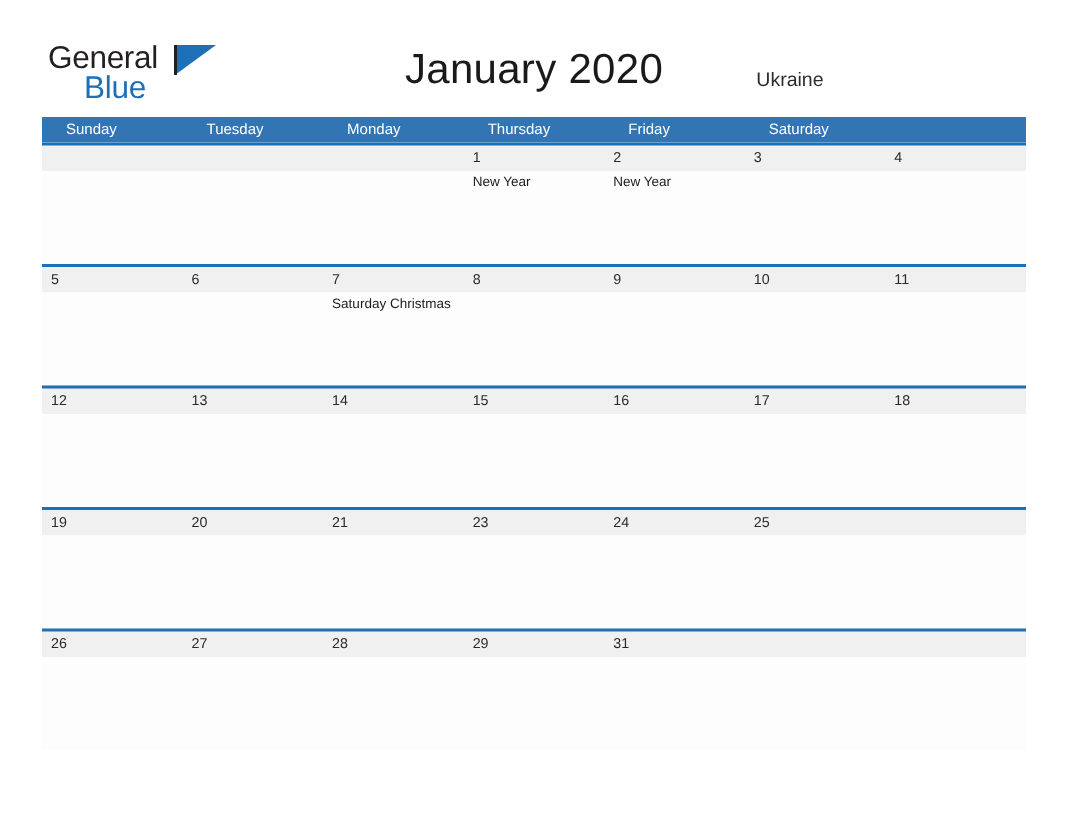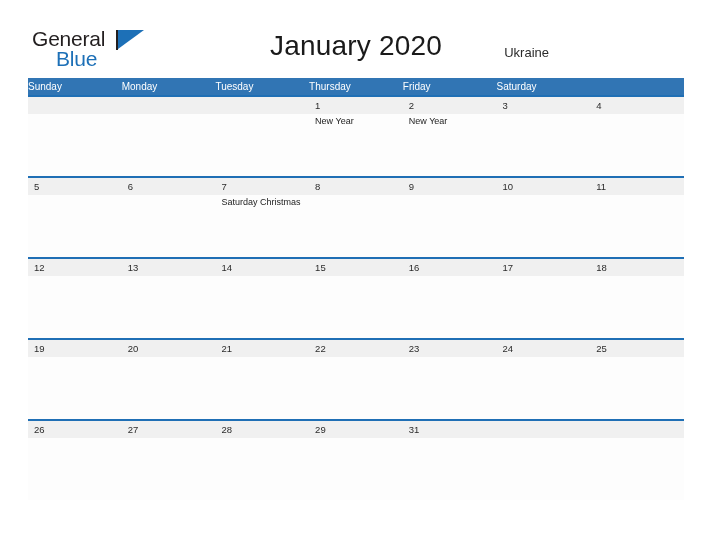--- a/index.html
+++ b/index.html
@@ -105,21 +105,21 @@
     width: 656px;
     height: 17px;
     background: #3175b4;
   }
   .weekday-cell {
     width: 93.71px;
     height: 17px;
     line-height: 17px;
     color: #ffffff;
     font-size: 10px;
-    padding-left: 0;
+    padding-left: 16px;
     box-sizing: border-box;
     white-space: nowrap;
     overflow: hidden;
   }
 
   .week-row {
     width: 656px;
   }
   .week-dates {
     display: flex;
@@ -176,22 +176,22 @@
   <div class="month-title">January 2020</div>
 
   <div class="region-label">Ukraine</div>
 
 </div>
 
 <div class="calendar">
 
   <div class="weekday-header">
     <div class="weekday-cell">Sunday</div>
+    <div class="weekday-cell">Tuesday</div>
     <div class="weekday-cell">Monday</div>
-    <div class="weekday-cell">Tuesday</div>
     <div class="weekday-cell">Thursday</div>
     <div class="weekday-cell">Friday</div>
     <div class="weekday-cell">Saturday</div>
   </div>
 
   <div id="weeks-container">
       <div class="week-row">
         <div class="week-dates">
           <div class="date-cell"></div>
           <div class="date-cell"></div>
@@ -255,21 +255,20 @@
           <div class="event-cell"></div>
           <div class="event-cell"></div>
           <div class="event-cell"></div>
         </div>
       </div>
       <div class="week-row">
         <div class="week-dates">
           <div class="date-cell">19</div>
           <div class="date-cell">20</div>
           <div class="date-cell">21</div>
-          <div class="date-cell">22</div>
           <div class="date-cell">23</div>
           <div class="date-cell">24</div>
           <div class="date-cell">25</div>
         </div>
         <div class="week-events">
           <div class="event-cell"></div>
           <div class="event-cell"></div>
           <div class="event-cell"></div>
           <div class="event-cell"></div>
           <div class="event-cell"></div>

